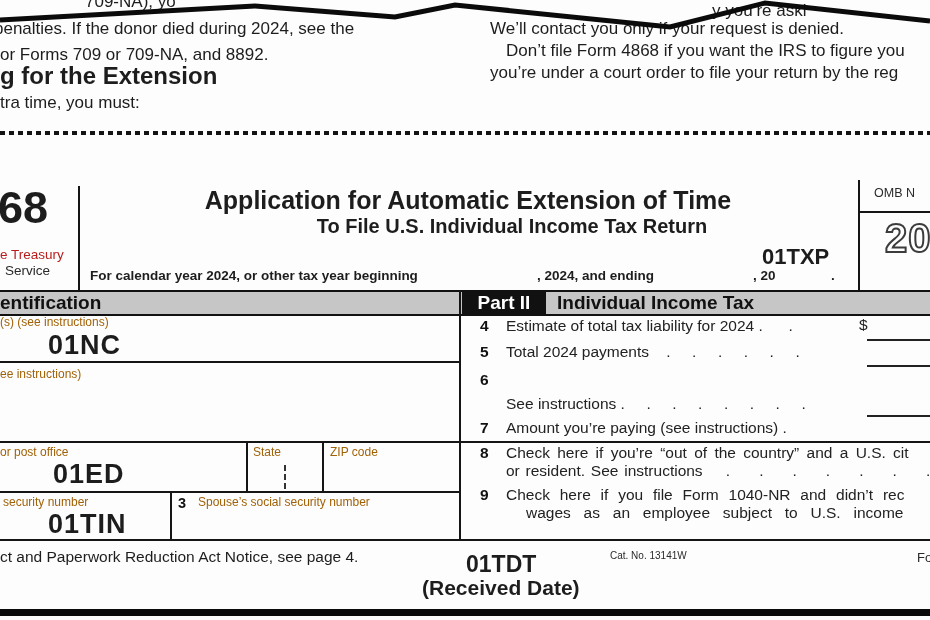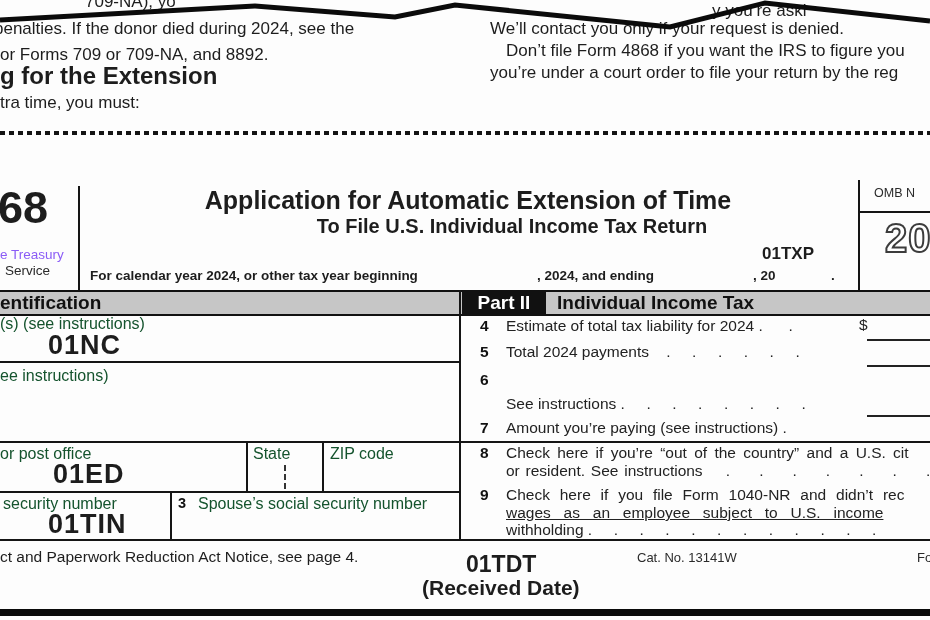--- a/index.html
+++ b/index.html
@@ -1,21 +1,21 @@
 <!DOCTYPE html>
 <html><head>
 <meta charset="utf-8">
 <style>
   html,body{margin:0;padding:0;background:#e8e8e8;}
   #page{position:relative;width:930px;height:620px;background:#fdfdfd;overflow:hidden;
         font-family:"Liberation Sans","DejaVu Sans",sans-serif;color:#1d1d1d;}
   .abs{position:absolute;white-space:pre;}
   .t17{font-size:17px;line-height:20px;}
   .b24{font-size:24px;font-weight:bold;}
-  .lbl{font-size:16px;color:#14532d;}
+  .lbl{font-size:12px;color:#a16207;}
   .val{font-size:27px;font-weight:bold;letter-spacing:1px;}
   .p2t{font-size:15.5px;color:#222;}
   .p2n{font-size:15.5px;font-weight:bold;color:#111;}
   .hline{position:absolute;height:2px;background:#151515;}
   .vline{position:absolute;width:2px;background:#151515;}
   .band{position:absolute;top:290px;height:22px;background:#c6c6c6;
         border-top:2px solid #111;border-bottom:2px solid #111;box-sizing:content-box;}
   .bandtxt{font-size:19px;font-weight:bold;line-height:22px;color:#111;}
   .ul{position:absolute;height:2px;background:#222;}
   .clipfrag{position:absolute;overflow:hidden;height:13px;}
@@ -42,27 +42,27 @@
   <div class="abs t17" style="left:506px;top:41px;">Don’t file Form 4868 if you want the IRS to figure you</div>
   <div class="abs t17" style="left:490px;top:63px;">you’re under a court order to file your return by the reg</div>
 
   <svg style="position:absolute;left:0;top:0;" width="930" height="40" viewBox="0 0 930 40">
     <polyline points="0,20 255,6 395,17 455,5 670,27 765,3 930,21" fill="none" stroke="#0b0b0b" stroke-width="5"></polyline>
   </svg>
 
   <div style="position:absolute;left:0;top:131px;width:930px;height:4px;background:repeating-linear-gradient(90deg,#141414 0 5px,transparent 5px 9px);"></div>
 
   <div class="abs" style="left:-2px;top:182px;font-size:45px;font-weight:bold;">68</div>
-  <div class="abs" style="left:0;top:247px;font-size:13.5px;color:#8b5cf6;">e Treasury</div>
+  <div class="abs" style="left:0;top:247px;font-size:13.5px;color:#b91c1c;">e Treasury</div>
   <div class="abs" style="left:5px;top:263px;font-size:13.5px;color:#2a2a2a;">Service</div>
   <div class="vline" style="left:78px;top:186px;height:104px;"></div>
 
   <div class="abs" style="left:78px;top:186px;width:780px;text-align:center;font-size:25px;font-weight:bold;">Application for Automatic Extension of Time</div>
   <div class="abs" style="left:78px;top:215px;width:780px;text-align:center;font-size:20px;font-weight:bold;margin-left:44px;">To File U.S. Individual Income Tax Return</div>
-  <div class="abs" style="left:762px;top:244px;font-size:17px;font-weight:bold;">01TXP</div>
+  <div class="abs" style="left:762px;top:244px;font-size:22px;font-weight:bold;">01TXP</div>
 
   <div class="abs" style="left:90px;top:268px;font-size:13.5px;font-weight:bold;">For calendar year 2024, or other tax year beginning</div>
   <div class="abs" style="left:537px;top:268px;font-size:13.5px;font-weight:bold;">, 2024, and ending</div>
   <div class="abs" style="left:753px;top:268px;font-size:13.5px;font-weight:bold;">, 20</div>
   <div class="abs" style="left:831px;top:268px;font-size:13.5px;font-weight:bold;">.</div>
 
   <div class="vline" style="left:858px;top:180px;height:110px;"></div>
   <div class="abs" style="left:874px;top:186px;font-size:12.5px;color:#2a2a2a;">OMB N</div>
   <div class="hline" style="left:858px;top:211px;width:72px;"></div>
   <div class="abs outyear" style="left:885px;top:216px;">20</div>
@@ -116,22 +116,21 @@
 
   <div class="abs p2n" style="left:480px;top:419px;">7</div>
   <div class="abs p2t" style="left:506px;top:419px;">Amount you’re paying (see instructions) .</div>
 
   <div class="abs p2n" style="left:480px;top:444px;">8</div>
   <div class="abs p2t ws2" style="left:506px;top:444px;">Check here if you’re “out of the country” and a U.S. cit</div>
   <div class="abs p2t ws1" style="left:506px;top:462px;">or resident. See instructions    .     .     .     .     .     .     .     .</div>
 
   <div class="abs p2n" style="left:480px;top:486px;">9</div>
   <div class="abs p2t ws3" style="left:506px;top:486px;">Check here if you file Form 1040-NR and didn’t rec</div>
-  <div class="abs p2t ws4" style="left:506px;top:504px;text-decoration:underline;">wages as an employee subject to U.S. income</div>
-  <div class="abs p2t" style="left:506px;top:521px;">withholding .     .     .     .     .     .     .     .     .     .     .     .</div>
+  <div class="abs p2t ws4" style="left:526px;top:504px;">wages as an employee subject to U.S. income</div>
 
   <div class="abs" style="left:0;top:548px;font-size:15.5px;font-weight:normal;">ct and Paperwork Reduction Act Notice, see page 4.</div>
   <div class="abs" style="left:466px;top:551px;font-size:23px;font-weight:bold;">01TDT</div>
   <div class="abs" style="left:422px;top:576px;font-size:21px;font-weight:bold;">(Received Date)</div>
-  <div class="abs" style="left:610px;top:550px;font-size:13px;color:#2a2a2a;margin-left:27px;">Cat. No. 13141W</div>
+  <div class="abs" style="left:610px;top:550px;font-size:10px;color:#2a2a2a;">Cat. No. 13141W</div>
   <div class="abs" style="left:917px;top:550px;font-size:13px;color:#2a2a2a;">For</div>
   <div style="position:absolute;left:0;top:609px;width:930px;height:7px;background:#0a0a0a;"></div>
 </div>
 
 </body></html>

